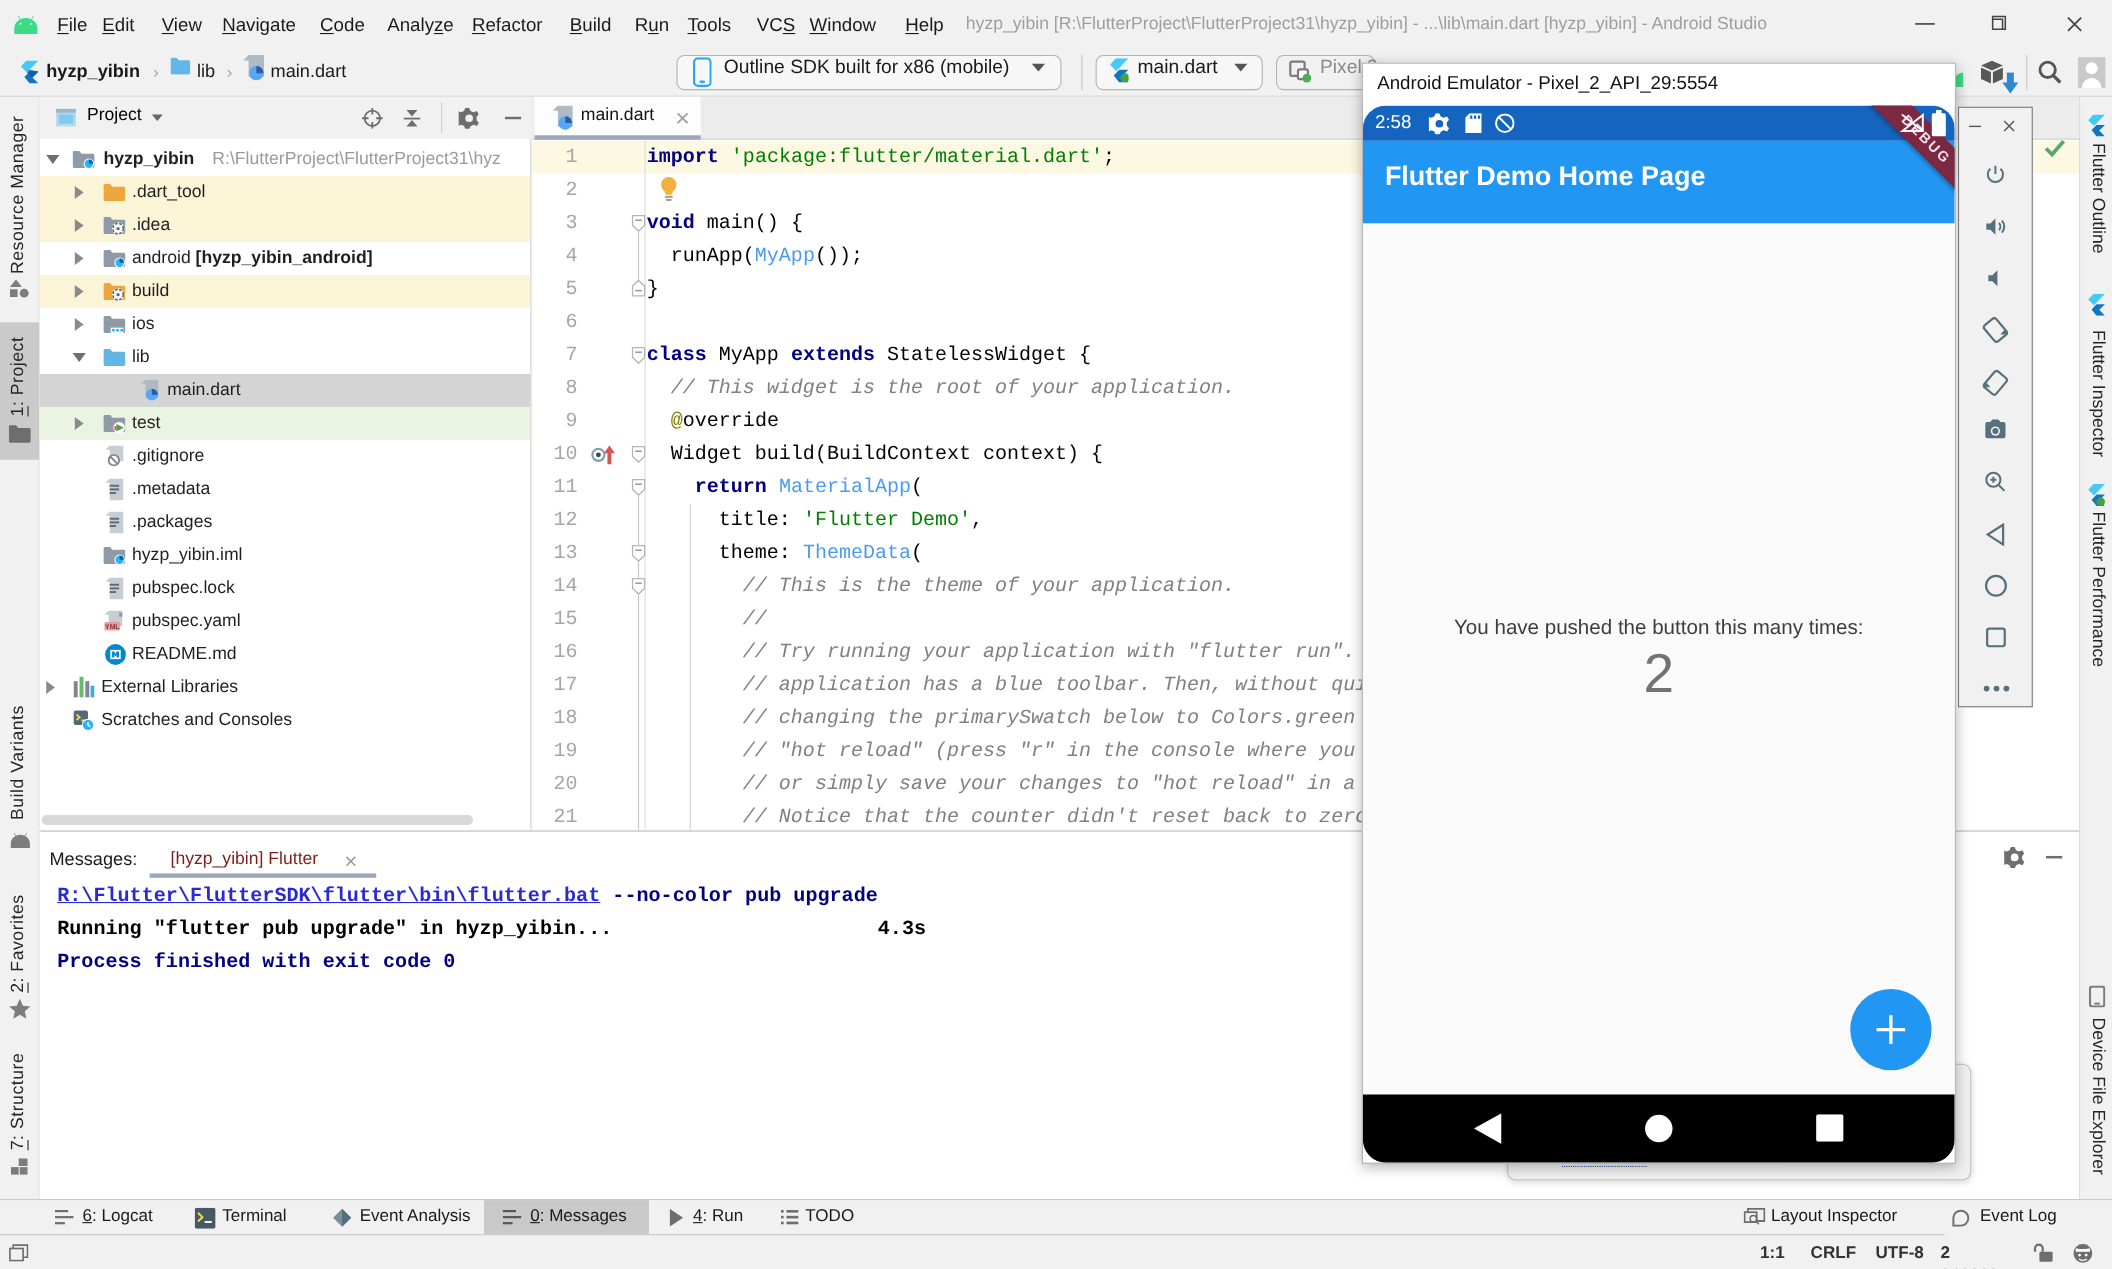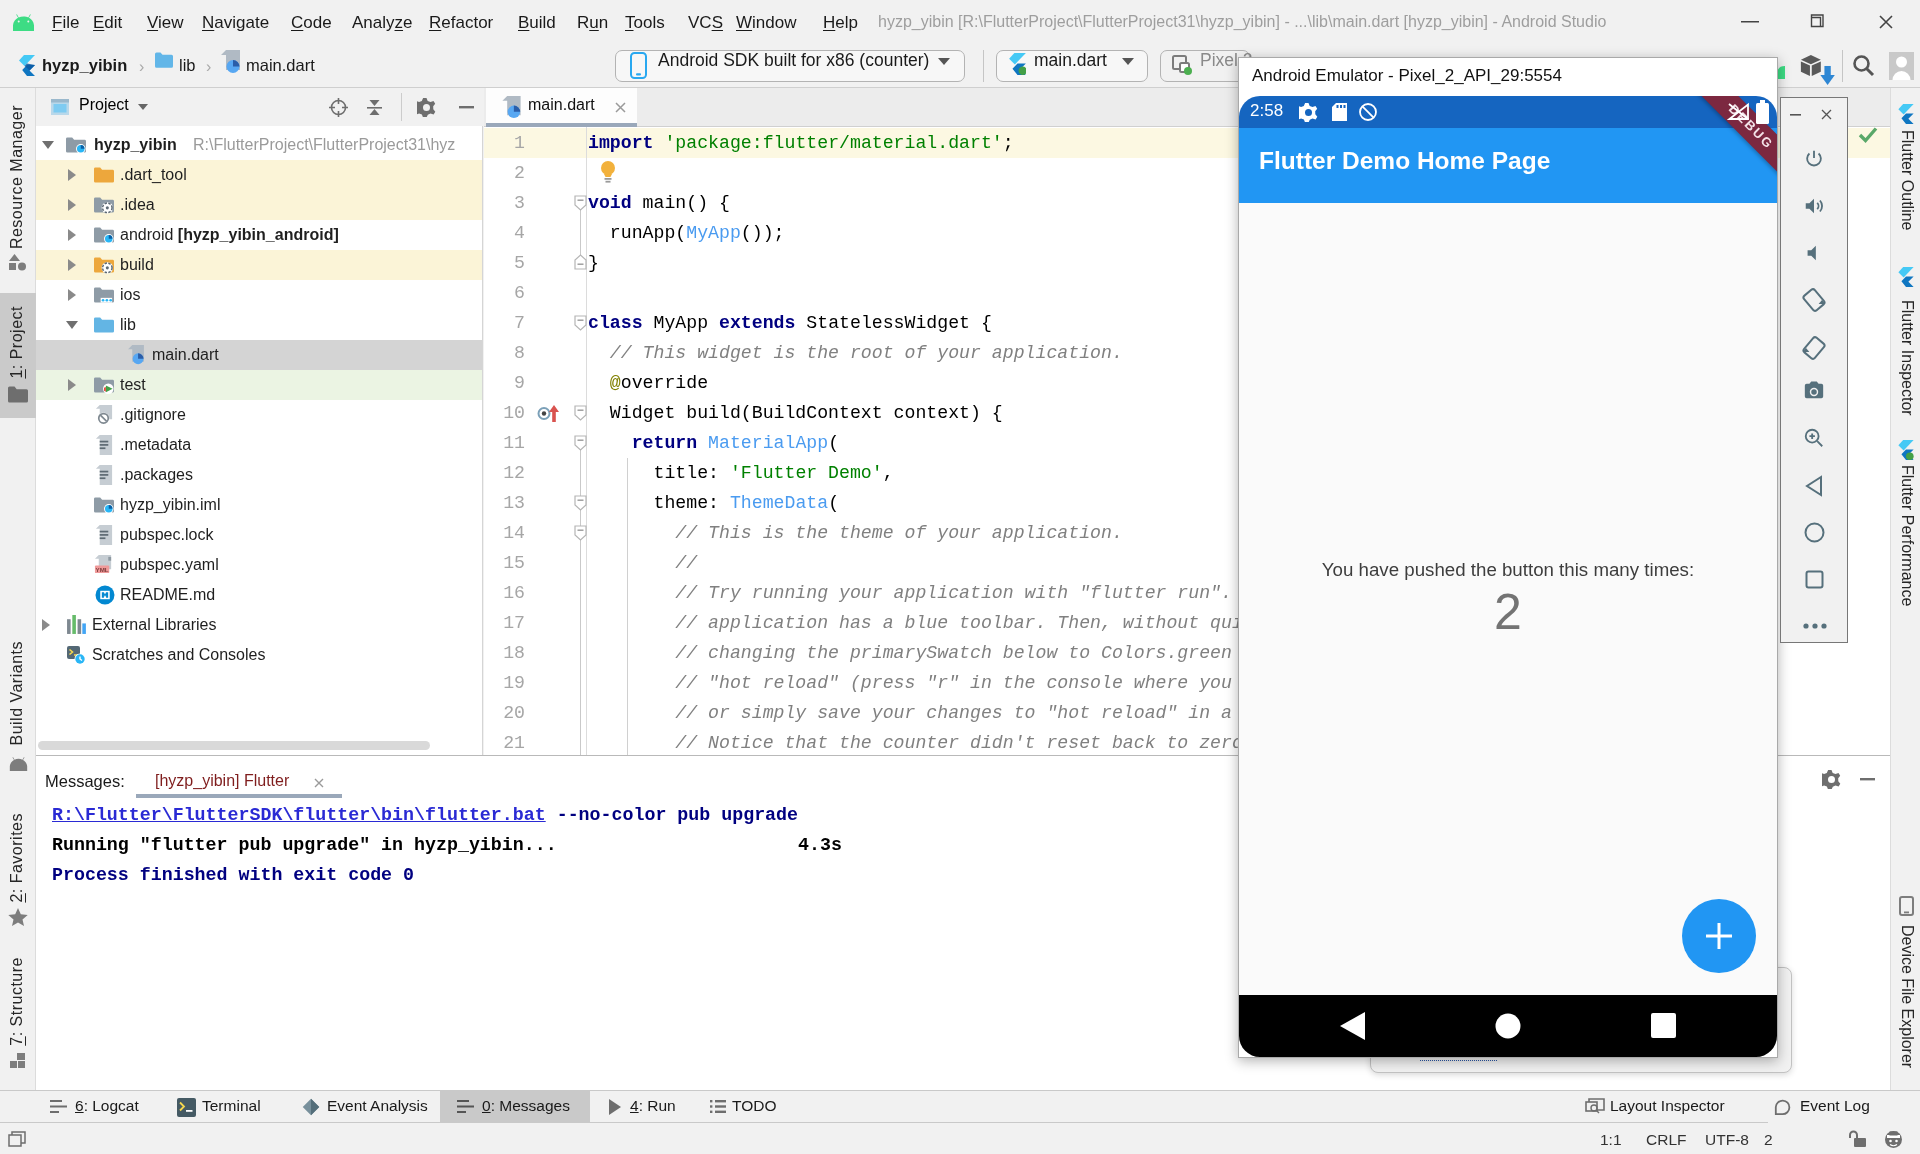--- a/index.html
+++ b/index.html
@@ -52,21 +52,21 @@
 #gutterline { position:absolute; left:102px; top:39px; width:1px; height:628px; background:#dcdcdc; }
 .lnum { position:absolute; width:41px; text-align:right; font-family:"Liberation Mono",monospace; font-size:18.2px; color:#a6a6a6; line-height:30px; }
 .cline { position:absolute; left:104px; font-family:"Liberation Mono",monospace; font-size:18.2px; color:#000; line-height:30px; white-space:pre; }
 
 
 #messages { left:36px; top:755px; width:1854px; height:335px; background:#fff; border-top:1px solid #b9b9b9; }
 .conline { position:absolute; left:16px; font-family:"Liberation Mono",monospace; font-size:18.3px; font-weight:bold; line-height:30px; white-space:pre; }
 
 
 #twbar { left:0; top:1090px; width:1920px; height:32px; background:#f1f1f1; border-top:1px solid #c9c9c9; font-size:15px; color:#1a1a1a; }
-#statusbar { left:0; top:1122px; width:1768px; height:32px; background:#f1f1f1; border-top:1px solid #c9c9c9; font-size:15.5px; color:#333; }
+#statusbar { left:0; top:1122px; width:1768px; height:32px; background:#f1f1f1; border-top:1px solid #c9c9c9; font-size:15.5px; color:#333;font-weight:bold; }
 .twitem { position:absolute; top:6px; font-size:15.5px; color:#1a1a1a; white-space:pre; }
 
 
 #balloon { left:1370px; top:967px; width:422px; height:106px; background:#f1f1f1; border:1px solid #c2c2c2; border-radius:8px; box-shadow:0 2px 6px rgba(0,0,0,0.15); }
 
 
 #emu { left:1238px; top:57px; width:540px; height:1001px; background:#fff; border:1px solid #a9a9a9; box-shadow:0 3px 12px rgba(0,0,0,0.3); }
 #emutitle { position:absolute; left:0; top:0; width:538px; height:38px; background:#fff; font-size:16px; color:#111;text-align:right; }
 #emuscreen { position:absolute; left:0; top:38px; width:538px; height:961px; background:#fafafa; overflow:hidden;border-radius:21px; }
 #emustatusbg { position:absolute; left:0; top:0; width:538px; height:32px; background:#1565c0; }
@@ -129,21 +129,21 @@
       <circle cx="12" cy="16.5" r="6.5" fill="#57a7f2"></circle>
       <path fill="#2a5da8" d="M12 16.5 L7.4 11.9 A6.5 6.5 0 0 1 16.6 11.9 Z" transform="rotate(45 12 16.5)"></path>
     </svg>
   <span class="crumb" style="left:246px">main.dart</span>
 
   <div class="ddbtn" style="left:615px;width:350px"></div>
   <svg class="abs" style="left:630px;top:8px" width="17" height="27" viewBox="0 0 17 27">
       <rect x="1" y="1" width="15" height="25" rx="3.5" fill="none" stroke="#29a8f0" stroke-width="2"></rect>
       <rect x="6" y="21.2" width="5" height="2.2" rx="1" fill="#29a8f0"></rect>
     </svg>
-  <span class="ddtext" style="left:658px">Android SDK built for x86 (counter)</span>
+  <span class="ddtext" style="left:658px">Outline SDK built for x86 (mobile)</span>
   <div class="caret" style="left:938px;top:14px"></div>
   <div class="abs" style="left:983px;top:6px;width:1px;height:32px;background:#c5c5c5"></div>
   <div class="ddbtn" style="left:996px;width:152px"></div>
   <svg class="abs" style="left:1009px;top:9px" width="17" height="22" viewBox="0 0 16 21">
       <path fill="#45c9f5" d="M16 0 L5 0 L0 5.5 L5.5 11 Z"></path>
       <path fill="#0f76c1" d="M16 10 L8 10 L3.2 15 L8 21 L16 21 L10.5 15.4 Z"></path>
       <circle cx="13" cy="17" r="4" fill="#43a047"></circle>
     </svg>
   <span class="ddtext" style="left:1034px">main.dart</span>
   <div class="caret" style="left:1122px;top:14px"></div>

